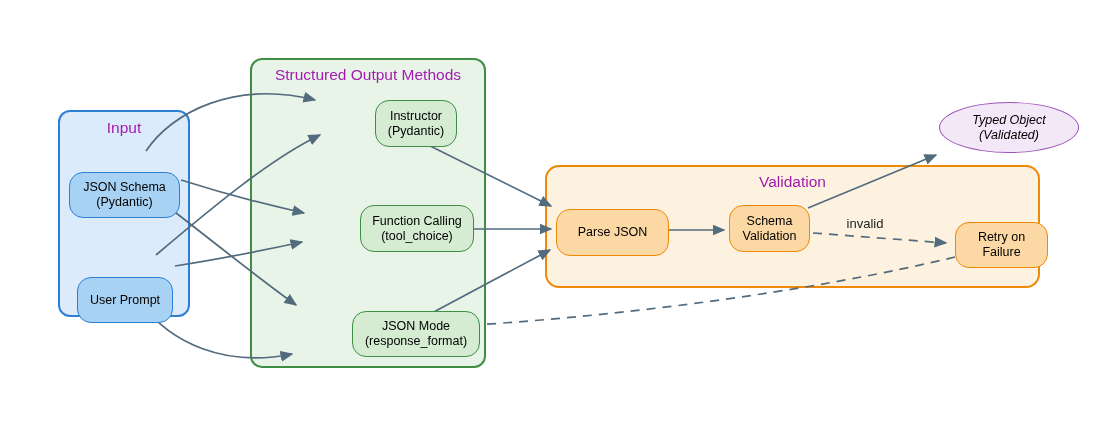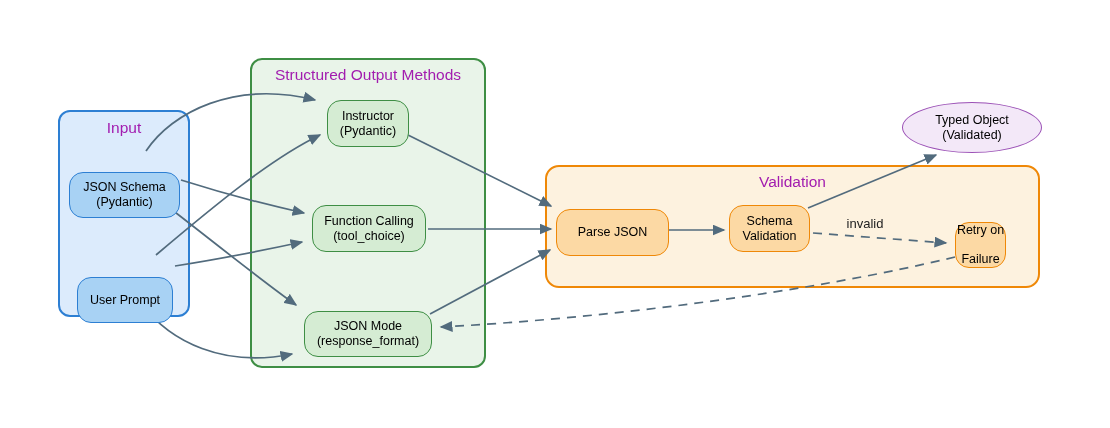--- a/index.html
+++ b/index.html
@@ -22,33 +22,33 @@
 
   .edges{position:absolute;left:0;top:0;width:1110px;height:428px;z-index:2;}
   .edge{fill:none;stroke:var(--arrow);stroke-width:1.7px;}
   .edge.dashed{stroke-dasharray:9 7;}
   #arrowhead path{fill:var(--arrow);}
 
   .node{position:absolute;box-sizing:border-box;z-index:3;border-radius:14px;
         display:flex;flex-direction:column;align-items:center;justify-content:center;
         font-size:12.5px;line-height:15px;text-align:center;color:#000;white-space:nowrap;}
   .node-blue{background:var(--blue-node-fill);border:1.8px solid var(--blue-border);margin-top:20px;}
-  .node-green{background:var(--green-node-fill);border:1.8px solid var(--green-border);}
+  .node-green{background:var(--green-node-fill);border:1.8px solid var(--green-border);margin-left:48px;}
   .node-orange{background:var(--orange-node-fill);border:1.8px solid var(--orange-border);}
   .node-ellipse{background:var(--purple-fill);border:1.8px solid var(--purple-border);border-radius:50%;}
 
   .n-json-schema{left:69px;top:152px;width:111px;height:46px;}
   .n-user-prompt{left:77px;top:257px;width:96px;height:46px;}
   .n-instructor{left:327px;top:100px;width:82px;height:47px;}
   .n-function-calling{left:312px;top:205px;width:114px;height:47px;align-items:center;}
   .n-json-mode{left:304px;top:311px;width:128px;height:46px;}
   .n-parse-json{left:556px;top:209px;width:113px;height:47px;}
   .n-schema-validation{left:729px;top:205px;width:81px;height:47px;}
-  .n-retry{left:955px;top:222px;width:51px;height:46px;justify-content:space-between;}
-  .n-typed-object{left:902px;top:102px;width:140px;height:51px;}
+  .n-retry{left:955px;top:222px;width:93px;height:46px;}
+  .n-typed-object{left:939px;top:102px;width:140px;height:51px;font-style:italic;}
 
   .edge-label{position:absolute;z-index:3;font-size:13px;color:#222;white-space:nowrap;}
   .l-invalid{left:840px;top:216px;width:50px;text-align:center;}
 </style>
 </head>
 <body>
 
 <div class="canvas">
 
   <div class="group group-input">

